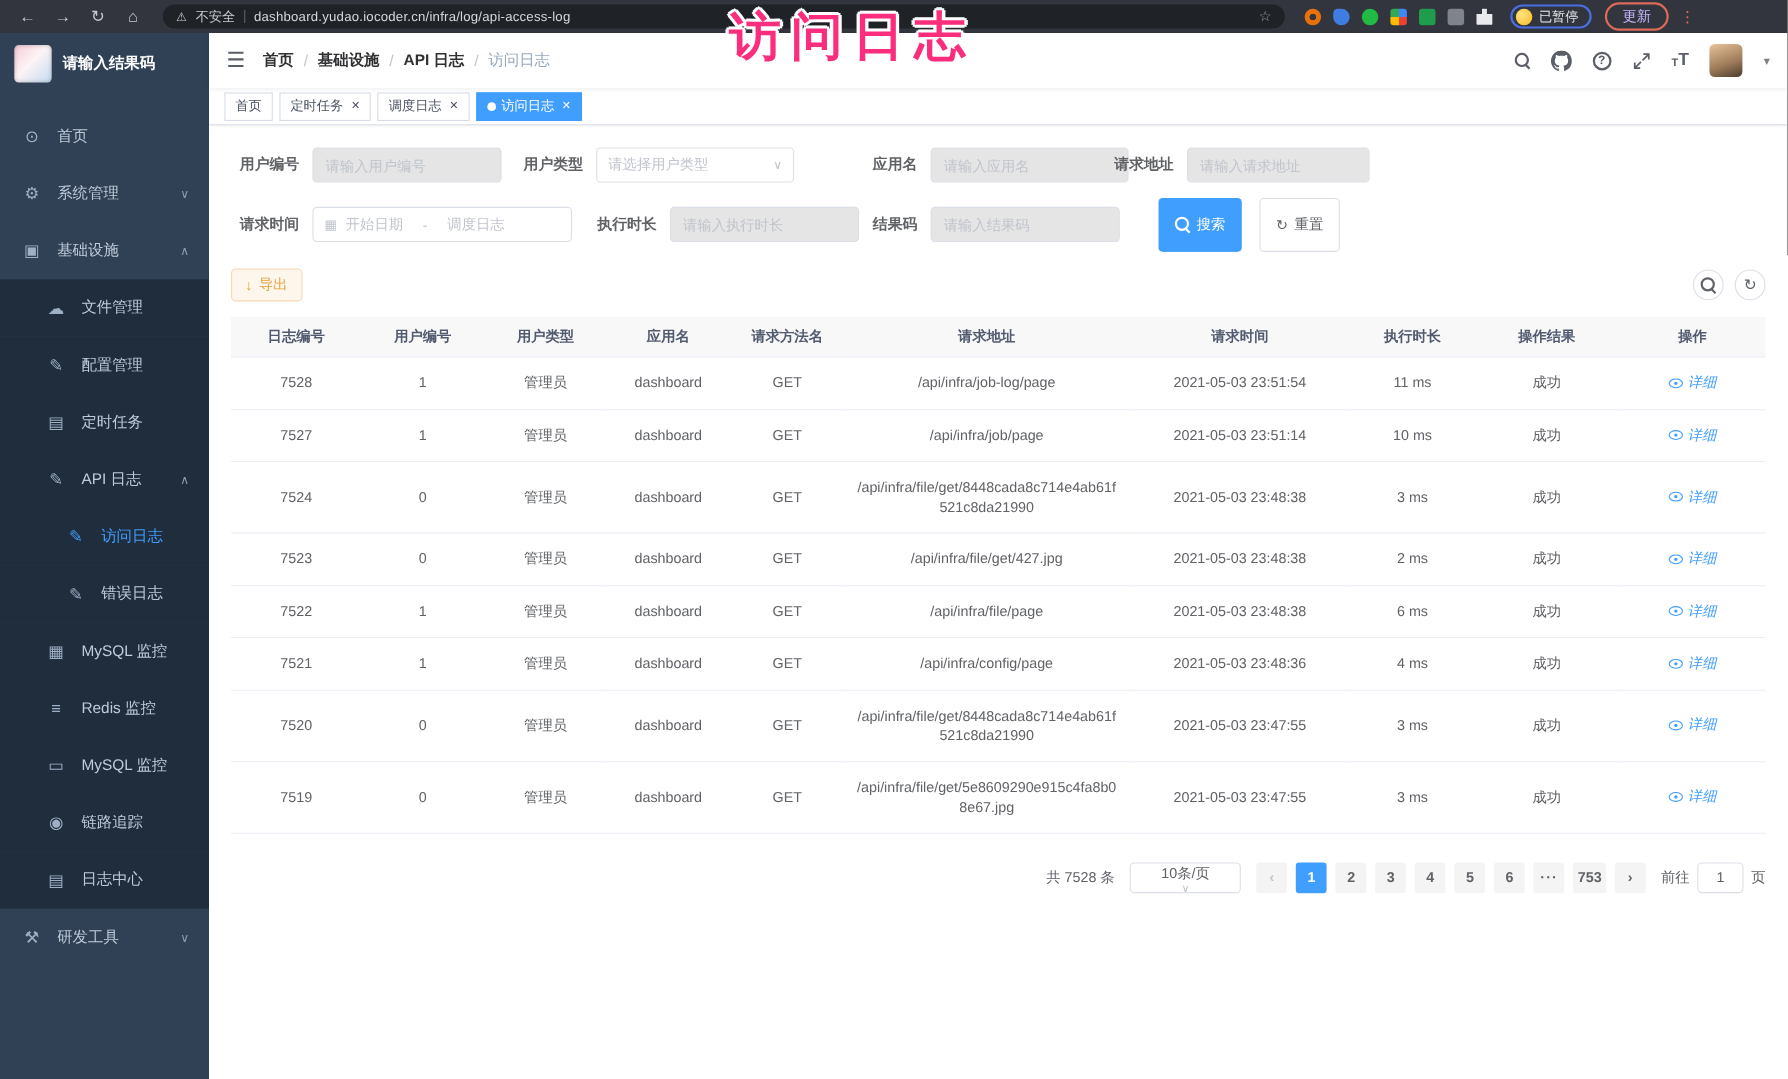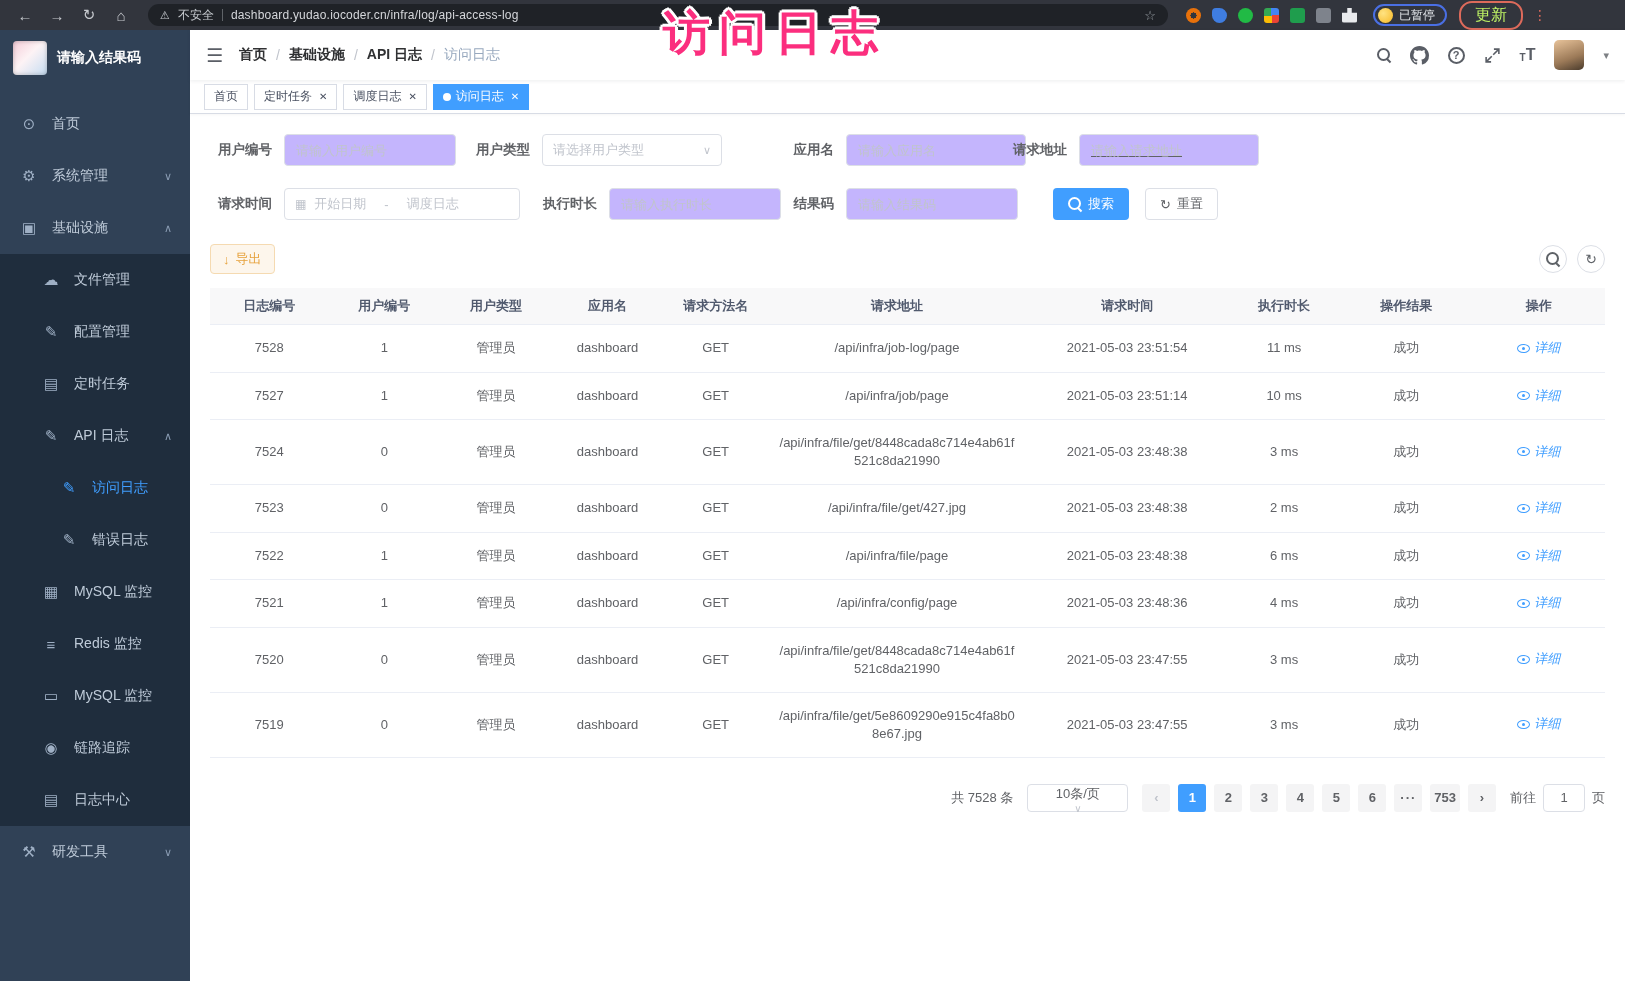--- a/index.html
+++ b/index.html
@@ -20,21 +20,21 @@
   .ext { width:15px; height:15px; border-radius:50%; }
   .ext-orange { background:radial-gradient(circle at center,#32353d 28%,#e8710a 30%); }
   .ext-blue { background:#3f7de0; border-radius:4px 50% 50% 50%; }
   .ext-green { background:#21ba45; }
   .ext-colors { background:conic-gradient(#4285f4 0 25%,#ea4335 0 50%,#fbbc05 0 75%,#34a853 0); border-radius:3px; }
   .ext-mini { background:#1f9d4d; border-radius:3px; }
   .ext-gray { background:#7e838c; border-radius:3px; }
   .ext-white { background:#e8eaed; clip-path:polygon(0 35%,35% 35%,35% 0,65% 0,65% 35%,100% 35%,100% 100%,0 100%); border-radius:2px; }
   .badge-paused { margin-left:14px; display:flex; align-items:center; gap:6px; border:2px solid var(--paused-blue,#4a6fe3); border-radius:13px; padding:1px 10px 0 3px; color:#e3e6ea; font-size:12px; cursor:pointer; }
   .emoji-dot { width:15px; height:15px; border-radius:50%; background:radial-gradient(circle at 35% 35%,#ffe382,#f7b824); }
-  .badge-update { margin-left:10px; border:2px solid var(--update-red,#dd6a5b); border-radius:13px; padding:2px 14px; color:#bef264; font-size:16px; cursor:pointer; }
+  .badge-update { margin-left:10px; border:2px solid var(--update-red,#dd6a5b); border-radius:13px; padding:2px 14px; color:#c4b5fd; font-size:13px; cursor:pointer; }
   .kebab { margin-left:8px; color:var(--update-red,#dd6a5b); font-size:14px; cursor:pointer; }
 
   
   .app { display:flex; height:951px; }
   .sidebar { width:190px; flex:none; background:var(--sidebar-bg,#304156); overflow:hidden; }
   .logo-row { height:56px; display:flex; align-items:center; gap:10px; padding:0 13px; }
   .logo-img { width:34px; height:34px; border-radius:4px; background:linear-gradient(135deg,#f4cdd9 0%,#fdf3f5 45%,#c5dcf2 100%); box-shadow:inset 0 0 4px rgba(0,0,0,.25); }
   .logo-title { color:#fff; font-weight:bold; font-size:14px; }
   .menu { margin-top:12px; }
   .menu-item { height:52px; display:flex; align-items:center; gap:14px; padding:0 18px 0 20px; color:var(--sidebar-text,#bfcbd9); font-size:14px; cursor:pointer; }
@@ -71,27 +71,27 @@
   .tag .dot { width:8px; height:8px; border-radius:50%; background:#fff; }
   .tag.active { background:var(--accent,#409eff); border-color:var(--accent,#409eff); color:#fff; }
   .tag-close { font-size:10px; margin-left:2px; }
 
   
   .content { flex:1; padding:20px; overflow:hidden; background:#fff; }
   .filter-area { position:relative; height:92px; }
   .fgroup { position:absolute; display:flex; align-items:center; height:32px; }
   .flabel { font-size:13.5px; font-weight:bold; color:#606266; text-align:right; margin-right:12px; white-space:nowrap; display:inline-block; }
   .w62 { width:62px; } .w46 { width:46px; }
-  .finput { height:32px; border:1px solid var(--input-border,#dcdfe6); border-radius:4px; padding:0 11px; font-size:13px; color:var(--text-main,#606266); background:#c4b5fd; outline:none; }
+  .finput { height:32px; border:1px solid var(--input-border,#dcdfe6); border-radius:4px; padding:0 11px; font-size:13px; color:var(--text-main,#606266); background:#e5e5e5; outline:none; }
   .finput::placeholder { color:var(--placeholder,#c0c4cc); }
   .fselect, .frange { height:32px; border:1px solid var(--input-border,#dcdfe6); border-radius:4px; display:flex; align-items:center; padding:0 10px; font-size:13px; color:var(--placeholder,#c0c4cc); background:#fff; cursor:pointer; gap:8px; }
   .fselect .sel-caret { margin-left:auto; font-size:11px; color:#c0c4cc; }
   .frange .cal-ic { font-size:12px; color:#c0c4cc; }
   .frange .rng-sep { color:#c0c4cc; padding:0 10px; }
-  .btn { height:32px; border-radius:4px; font-size:13px; display:inline-flex; align-items:center; gap:6px; padding:12px 14px; cursor:pointer; border:1px solid transparent; }
+  .btn { height:49px; border-radius:4px; font-size:13px; display:inline-flex; align-items:center; gap:6px; padding:12px 14px; cursor:pointer; border:1px solid transparent; }
   .btn-primary { background:var(--accent,#409eff); color:#fff; }
   .btn-default { background:#fff; border-color:var(--input-border,#dcdfe6); color:#606266; }
   .btn-warn { background:var(--warning-bg,#fdf6ec); border-color:var(--warning-border,#f5dab1); color:var(--warning-text,#e6a23c); height:30px; padding:0 12px; }
   .toolbar { margin-top:18px; display:flex; align-items:center; }
   .tool-right { margin-left:auto; display:flex; gap:10px; }
   .circ { width:28px; height:28px; border-radius:50%; border:1px solid var(--input-border,#dcdfe6); background:#fff; color:#5f6368; display:flex; align-items:center; justify-content:center; font-size:14px; cursor:pointer; }
 
   
   table { width:100%; border-collapse:collapse; table-layout:fixed; margin-top:14px; font-size:13px; }
   thead th { background:var(--header-bg,#f8f8f9); color:#515a6e; font-weight:bold; padding:9px 6px; text-align:center; border-bottom:1px solid var(--row-border,#ebeef5); }
@@ -315,21 +315,21 @@
               <span>请选择用户类型</span>
               <span class="sel-caret">∨</span>
             </div>
           </div>
           <div class="fgroup" style="left:578px;top:0">
             <span class="flabel w46">应用名</span>
             <input class="finput" style="width: 180px;" placeholder="请输入应用名">
           </div>
           <div class="fgroup" style="left:795px;top:0">
             <span class="flabel w62">请求地址</span>
-            <input class="finput" style="width: 180px; text-decoration: underline;" placeholder="请输入请求地址">
+            <input class="finput" style="width: 166px;" placeholder="请输入请求地址">
           </div>
 
           <div class="fgroup" style="left:0;top:54px">
             <span class="flabel w62">请求时间</span>
             <div class="frange" style="width:236px">
               <span class="cal-ic">▦</span>
               <span>开始日期</span>
               <span class="rng-sep">-</span>
               <span>调度日志</span>
             </div>

